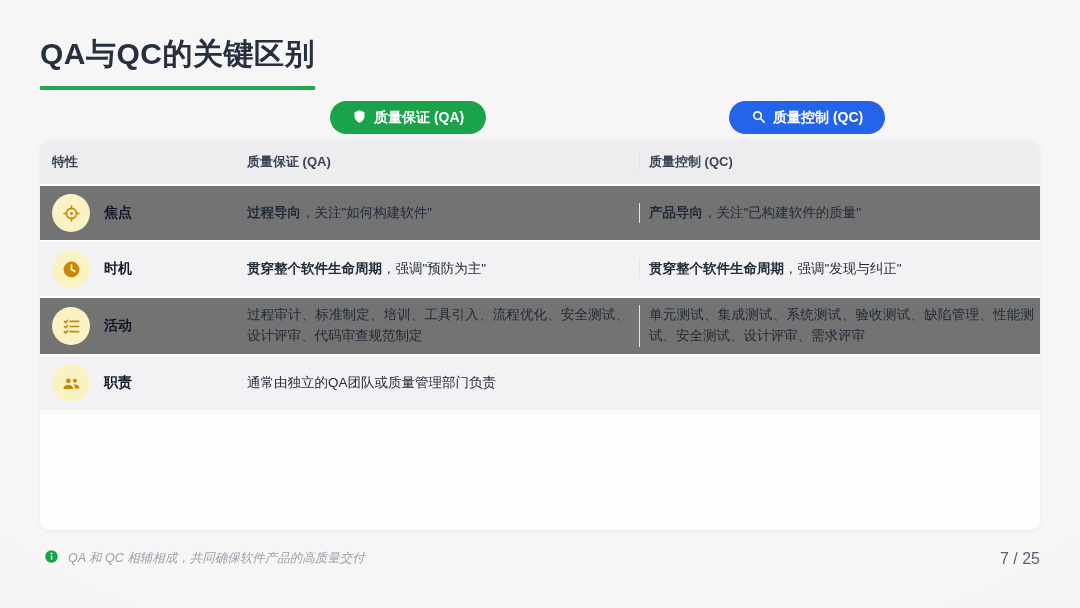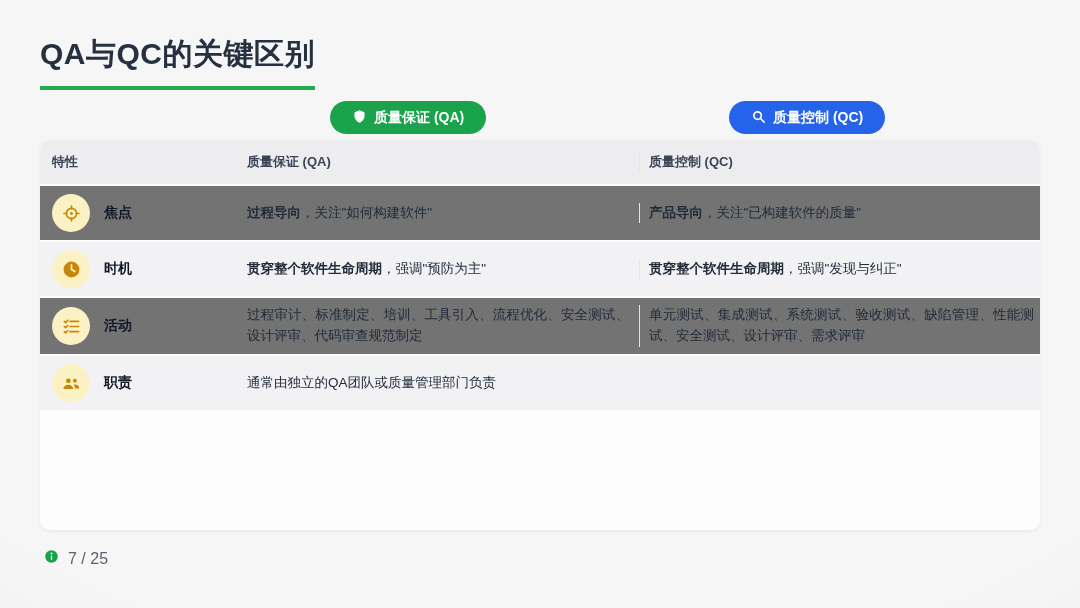--- a/index.html
+++ b/index.html
@@ -217,14 +217,15 @@
 </div>
 
 <div class="footer">
   <span>
     <svg viewBox="0 0 24 24">
         <circle cx="12" cy="12" r="10" fill="#16a34a"></circle>
         <circle cx="12" cy="7.2" r="1.5" fill="#ffffff"></circle>
         <rect x="10.9" y="10.2" width="2.2" height="7.4" rx="1.1" fill="#ffffff"></rect>
       </svg>
   </span>
+  <span class="footer-note">QA 和 QC 相辅相成，共同确保软件产品的高质量交付</span>
   <span class="page-num">7 / 25</span>
 </div>
 
 </body></html>

